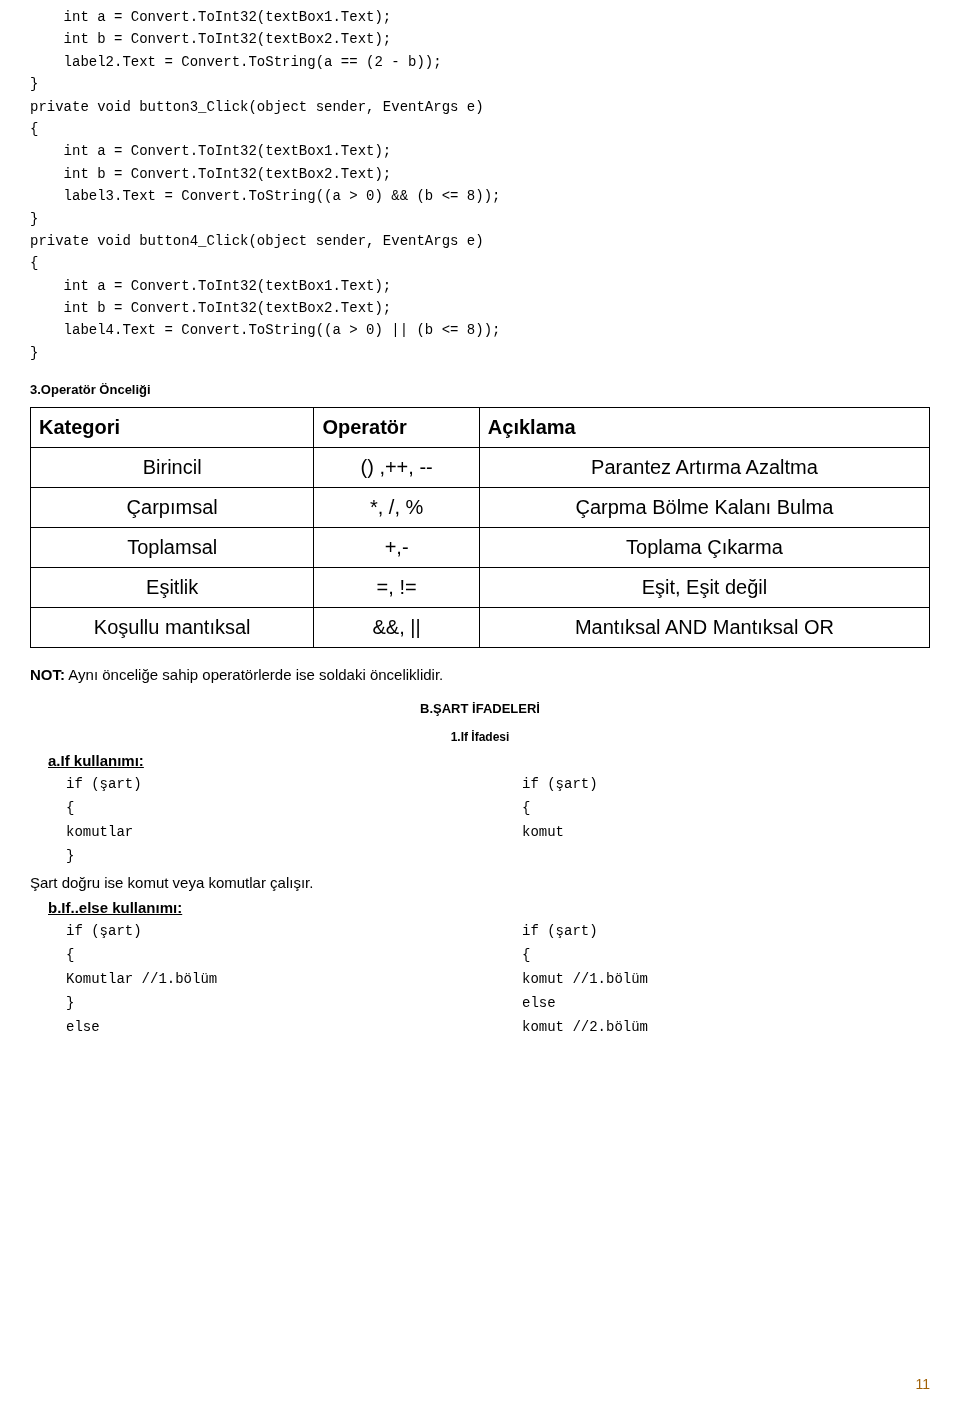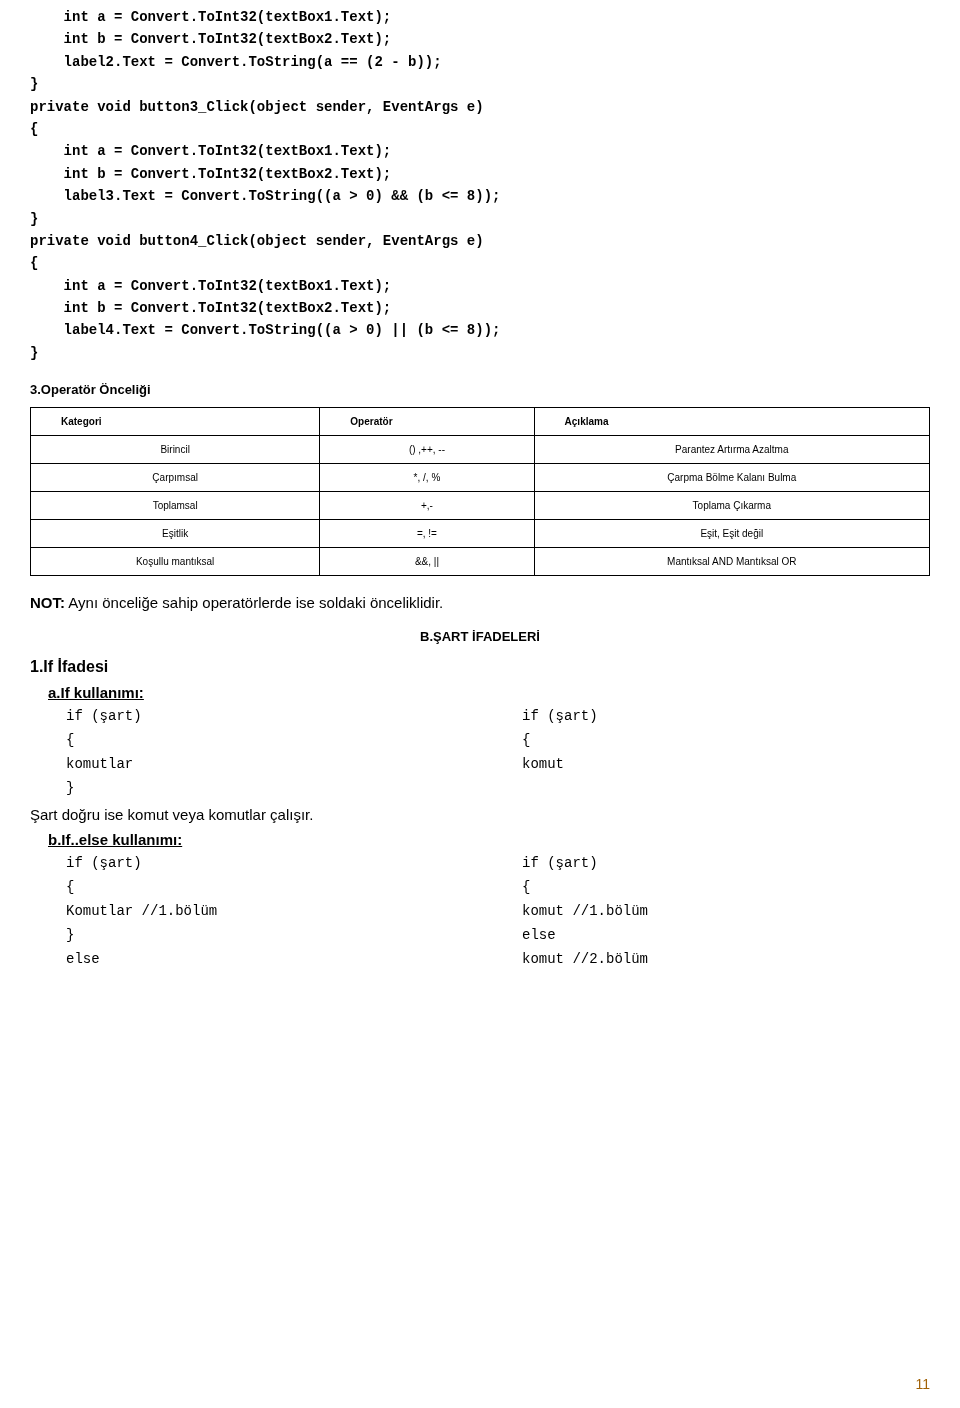--- a/index.html
+++ b/index.html
@@ -23,22 +23,22 @@
       font-weight: bold;
       margin: 18px 0 10px 0;
     }
     table {
       width: 100%;
       border-collapse: collapse;
       margin-bottom: 18px;
     }
     table th, table td {
       border: 1px solid #000;
-      padding: 8px 30px;
-      font-size: 10px;
+      padding: 8px 8px;
+      font-size: 20px;
       vertical-align: middle;
     }
     table th {
       background: #fff;
       font-weight: bold;
       text-align: left;
     }
     table td {
       text-align: center;
     }
@@ -49,23 +49,24 @@
     .note-text strong {
       font-weight: bold;
     }
     .section-title-center {
       text-align: center;
       font-size: 13px;
       font-weight: bold;
       margin: 18px 0 14px 0;
     }
     .subsection-heading {
-      font-size: 16px;
+      font-size: 12px;
       font-weight: bold;
       margin: 10px 0 6px 0;
+      text-align: center;
     }
     .subsubsection-heading {
       font-size: 15px;
       font-weight: bold;
       text-decoration: underline;
       margin: 8px 0 4px 18px;
     }
     .code-indent {
       font-family: 'Courier New', Courier, monospace;
       font-size: 14px;
@@ -89,21 +90,21 @@
       position: fixed;
       bottom: 16px;
       right: 30px;
       font-size: 14px;
       color: #a16207;
     }
   </style>
 </head>
 <body>
 
-<div class="code-block" style="margin-top:6px;font-weight:bold;" id="code-top-container">    int a = Convert.ToInt32(textBox1.Text);
+<div class="code-block" style="margin-top:6px;" id="code-top-container">    int a = Convert.ToInt32(textBox1.Text);
     int b = Convert.ToInt32(textBox2.Text);
     label2.Text = Convert.ToString(a == (2 - b));
 }
 private void button3_Click(object sender, EventArgs e)
 {
     int a = Convert.ToInt32(textBox1.Text);
     int b = Convert.ToInt32(textBox2.Text);
     label3.Text = Convert.ToString((a &gt; 0) &amp;&amp; (b &lt;= 8));
 }
 private void button4_Click(object sender, EventArgs e)

